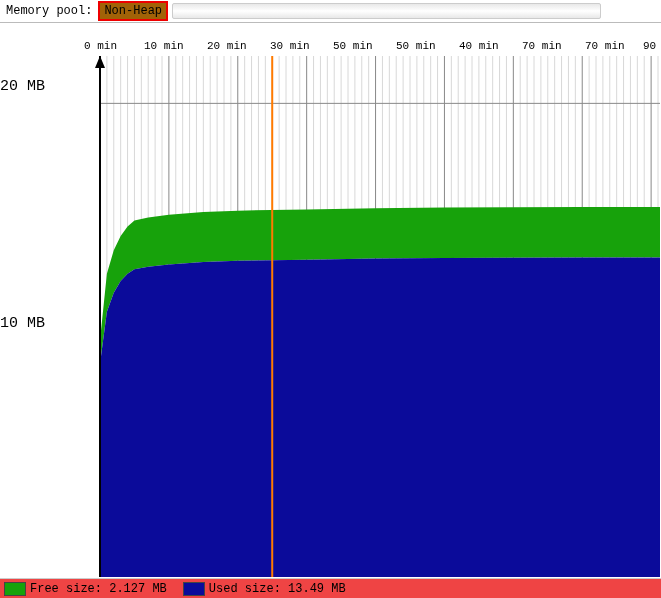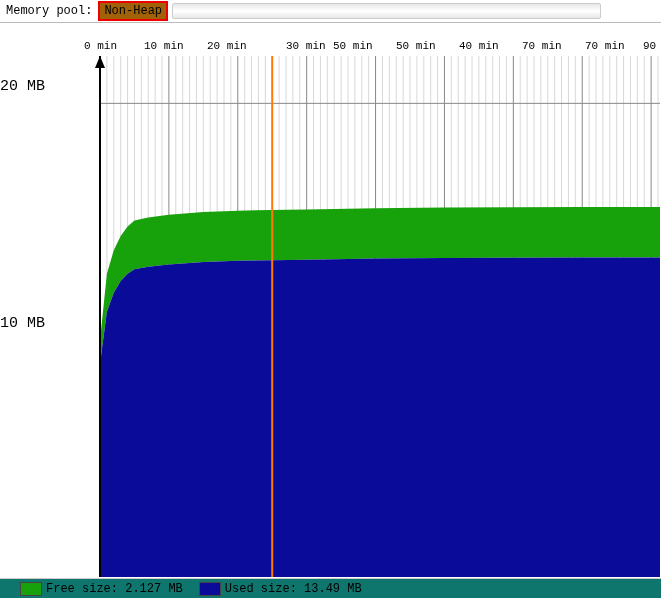--- a/index.html
+++ b/index.html
@@ -18,21 +18,21 @@
 
   
   .ylab{position:absolute;left:0;width:45px;text-align:left;font-size:15px}
 
   
   .chartbox{position:absolute;left:48px;top:33px;width:612px;height:521px}
   .grid line.minor{stroke:#d8d8d8;stroke-width:1}
   .grid line.major{stroke:#888;stroke-width:1}
   .grid line.axis{stroke:#000;stroke-width:2}
 
-  .legend{position:absolute;left:0;bottom:0;width:661px;height:20px;display:flex;align-items:center;padding-left:20px;box-sizing:border-box;border-top:1px solid #ccc;background:#0f766e}
+  .legend{position:absolute;left:0;bottom:0;width:661px;height:20px;display:flex;align-items:center;padding-left:4px;box-sizing:border-box;border-top:1px solid #ccc;background:#ef4444}
   .swatch{display:inline-block;width:20px;height:12px;border:1px solid #444;margin-right:4px}
   .swatch.green{background:#17a20b}
   .swatch.blue{background:#0b0b9a}
   .legend .item{display:flex;align-items:center;margin-right:16px}
 </style>
 </head>
 <body>
 <div class="root">
 
 <div class="header">
@@ -40,21 +40,21 @@
   <span class="pool-box">Non-Heap</span>
   <div class="header-bar"></div>
 </div>
 
 <div class="plot">
 
   <div class="xlabels">
     <span class="xlab" style="left:84px">0 min</span>
     <span class="xlab" style="left:144px">10 min</span>
     <span class="xlab" style="left:207px">20 min</span>
-    <span class="xlab" style="left:286px">30 min</span>
+    <span class="xlab" style="left:270px">30 min</span>
     <span class="xlab" style="left:333px">50 min</span>
     <span class="xlab" style="left:396px">50 min</span>
     <span class="xlab" style="left:459px">40 min</span>
     <span class="xlab" style="left:522px">70 min</span>
     <span class="xlab" style="left:585px">70 min</span>
     <span class="xlab" style="left:643px">90 mi</span>
   </div>
 
   <span class="ylab" style="top:292px">10 MB</span>
   <span class="ylab" style="top:55px">20 MB</span>

